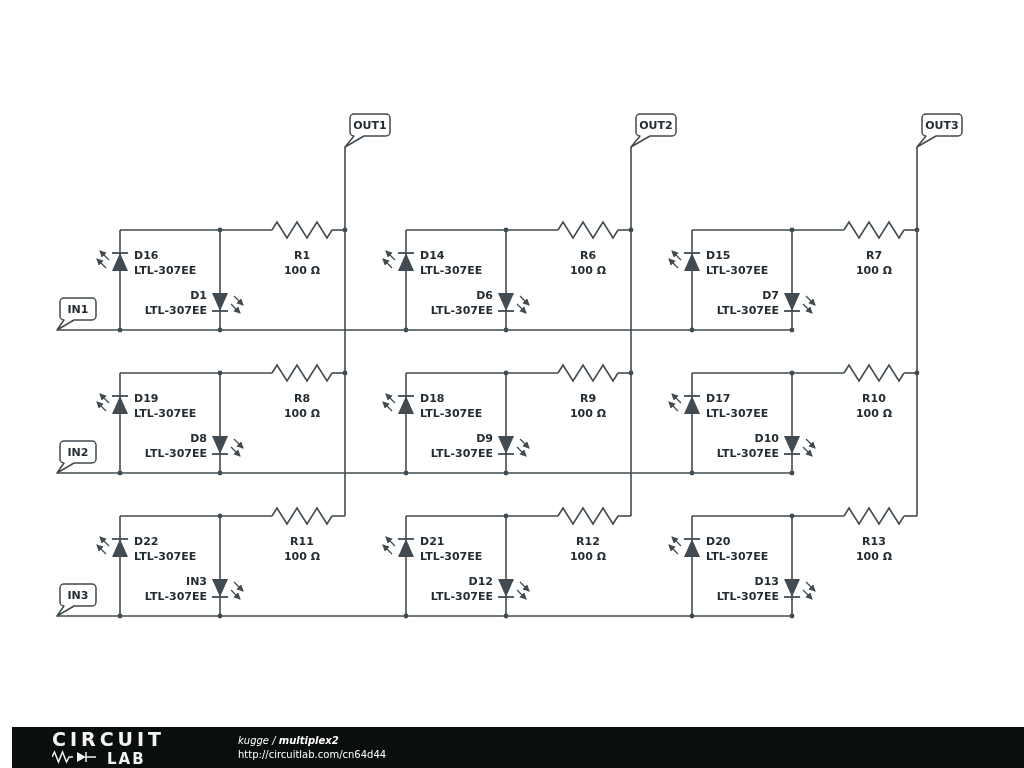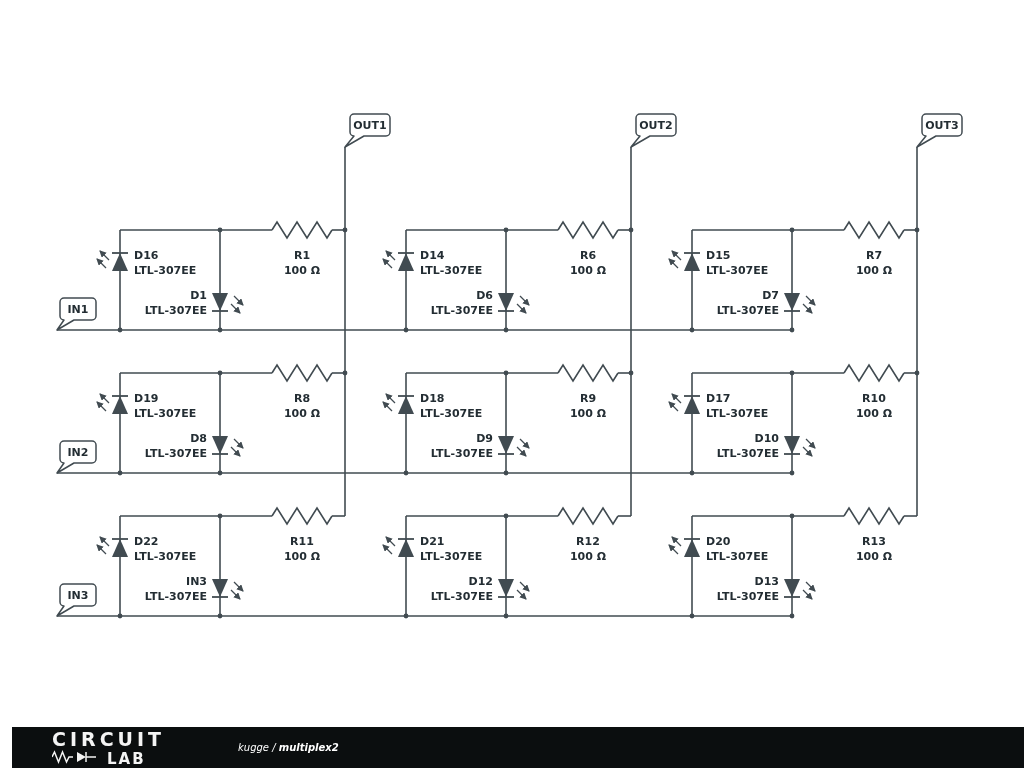--- a/index.html
+++ b/index.html
@@ -341,14 +341,15 @@
         <line x1="34" y1="2" x2="34" y2="12" stroke="#f4f4f4" stroke-width="1.5"></line>
         <line x1="34" y1="7" x2="44" y2="7" stroke="#f4f4f4" stroke-width="1.5"></line>
       </svg>
       <span class="lab">LAB</span>
     </div>
   </div>
   <div class="meta">
     <div class="byline">
       <span class="author">kugge</span><span class="sep"> / </span><span class="project">multiplex2</span>
     </div>
+    <div class="url">http://circuitlab.com/cn64d44</div>
   </div>
 </div>
 
 </body></html>

